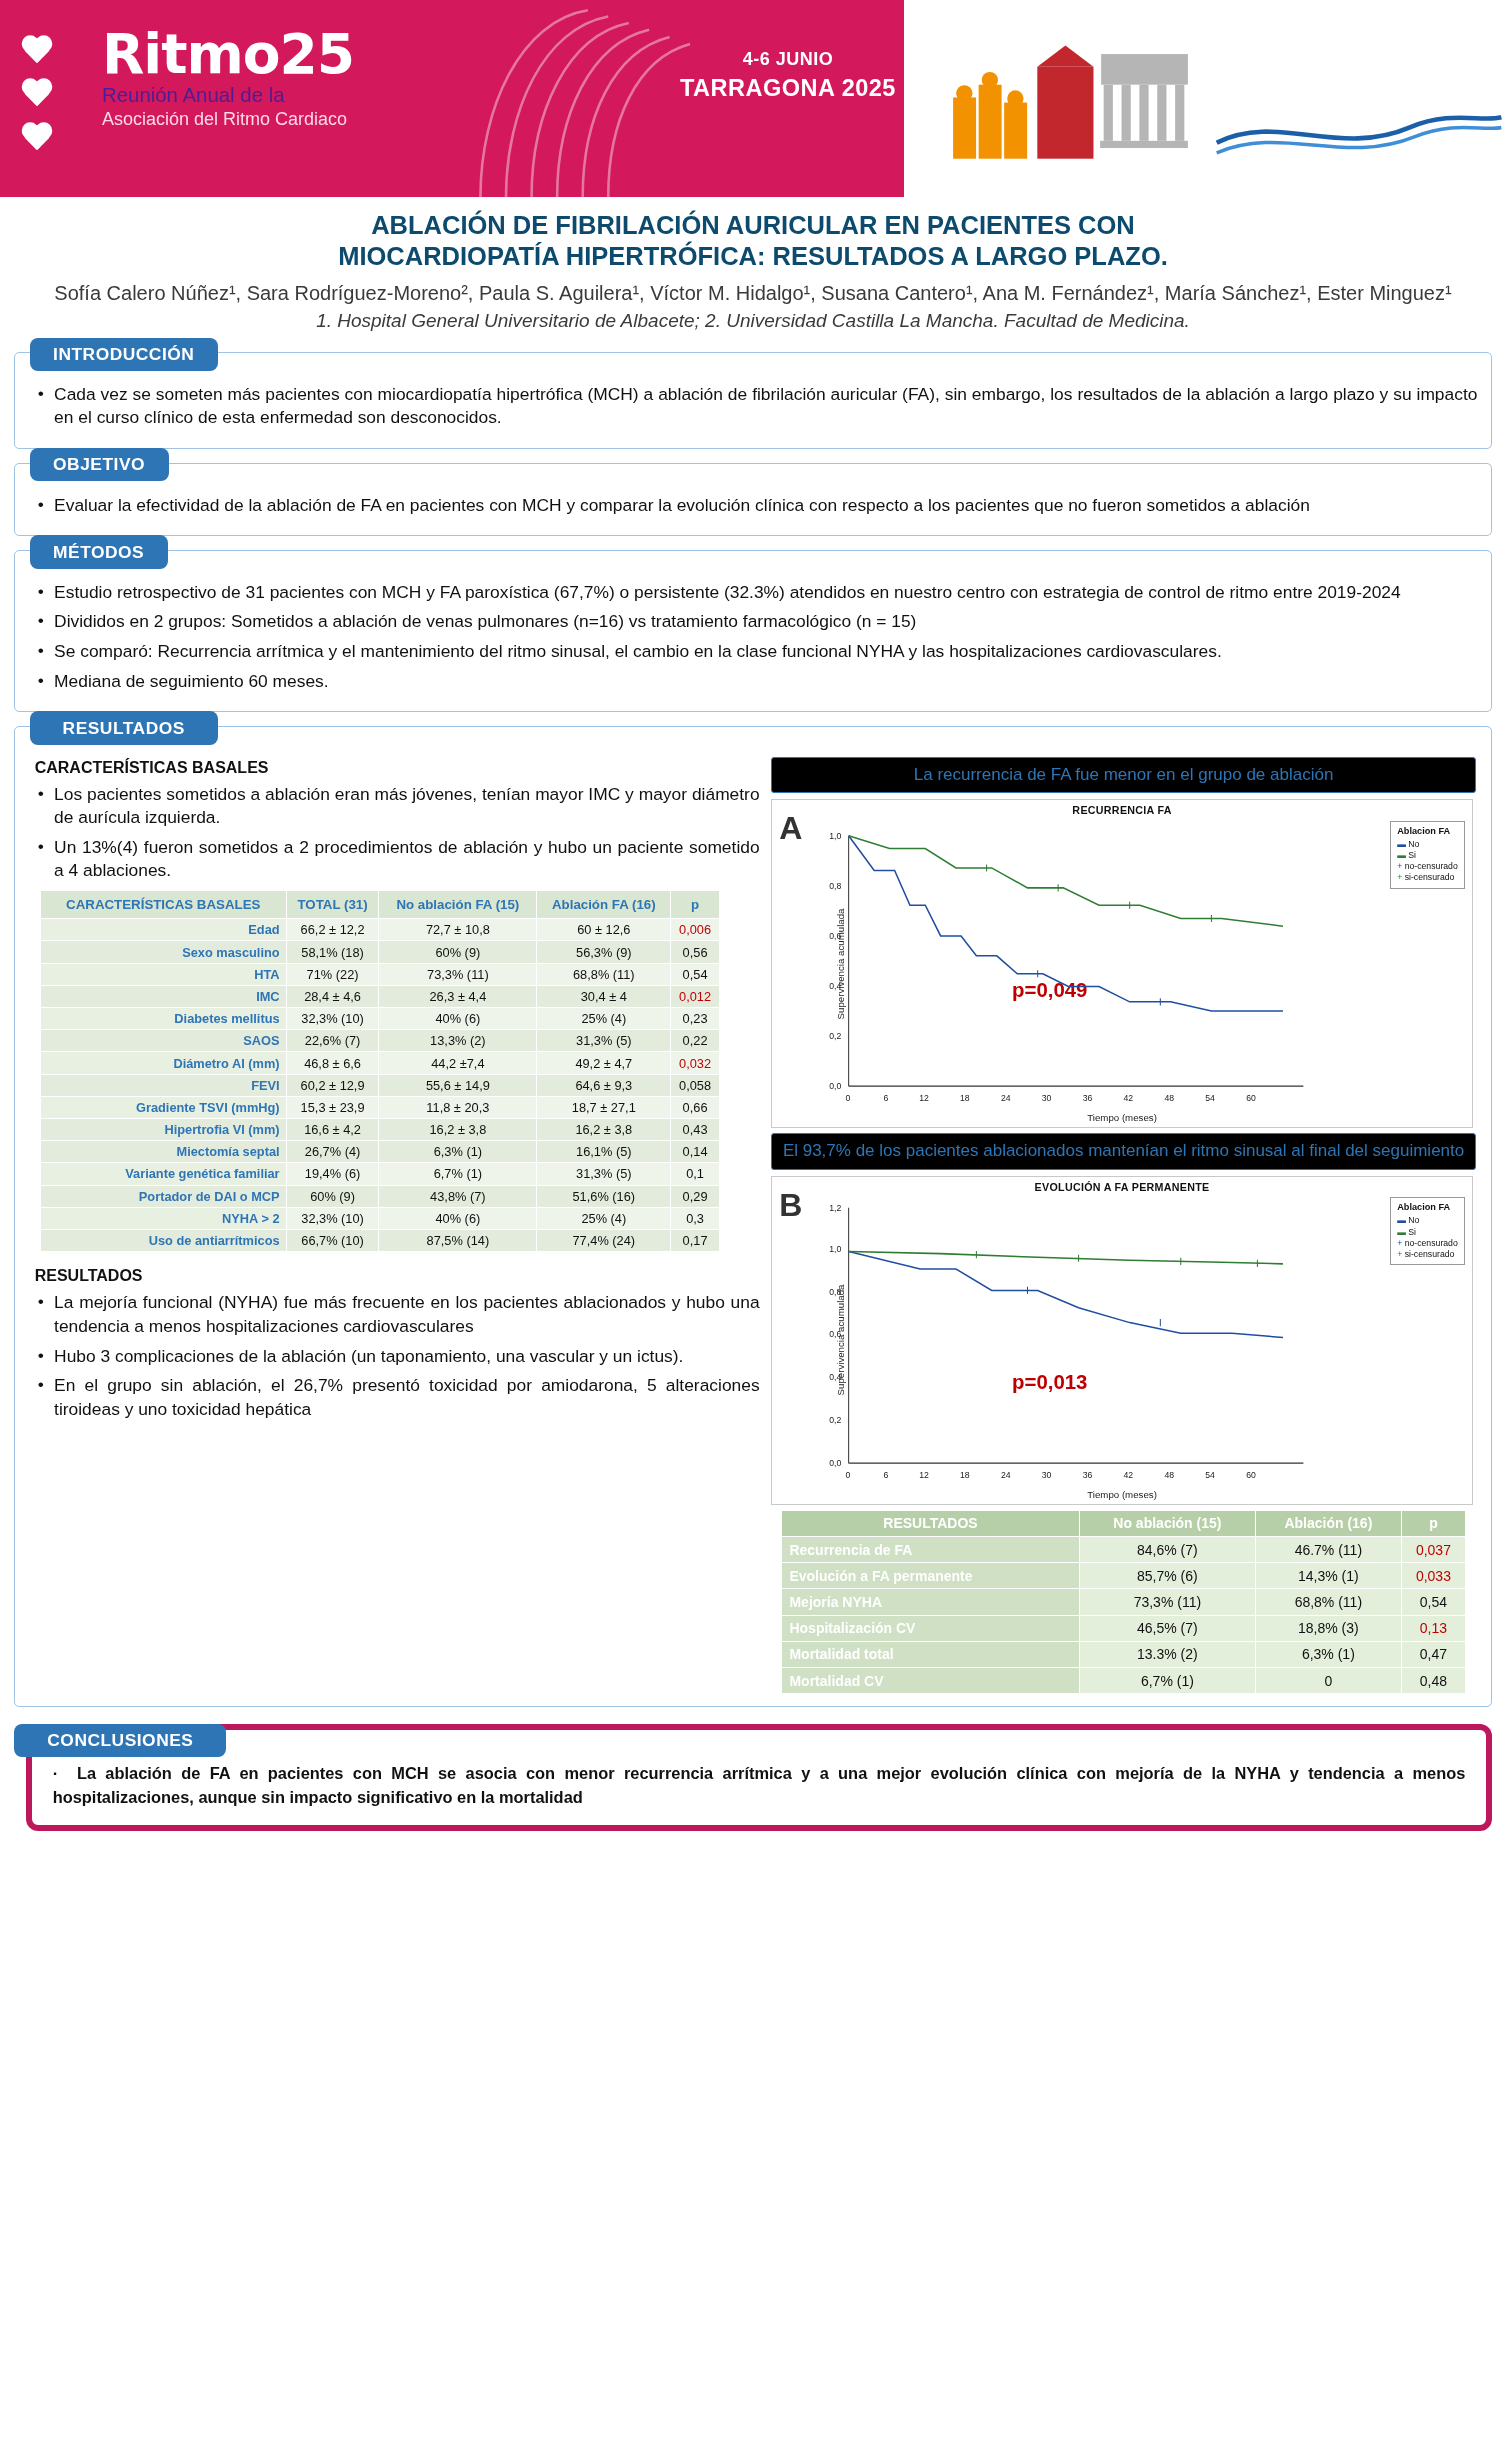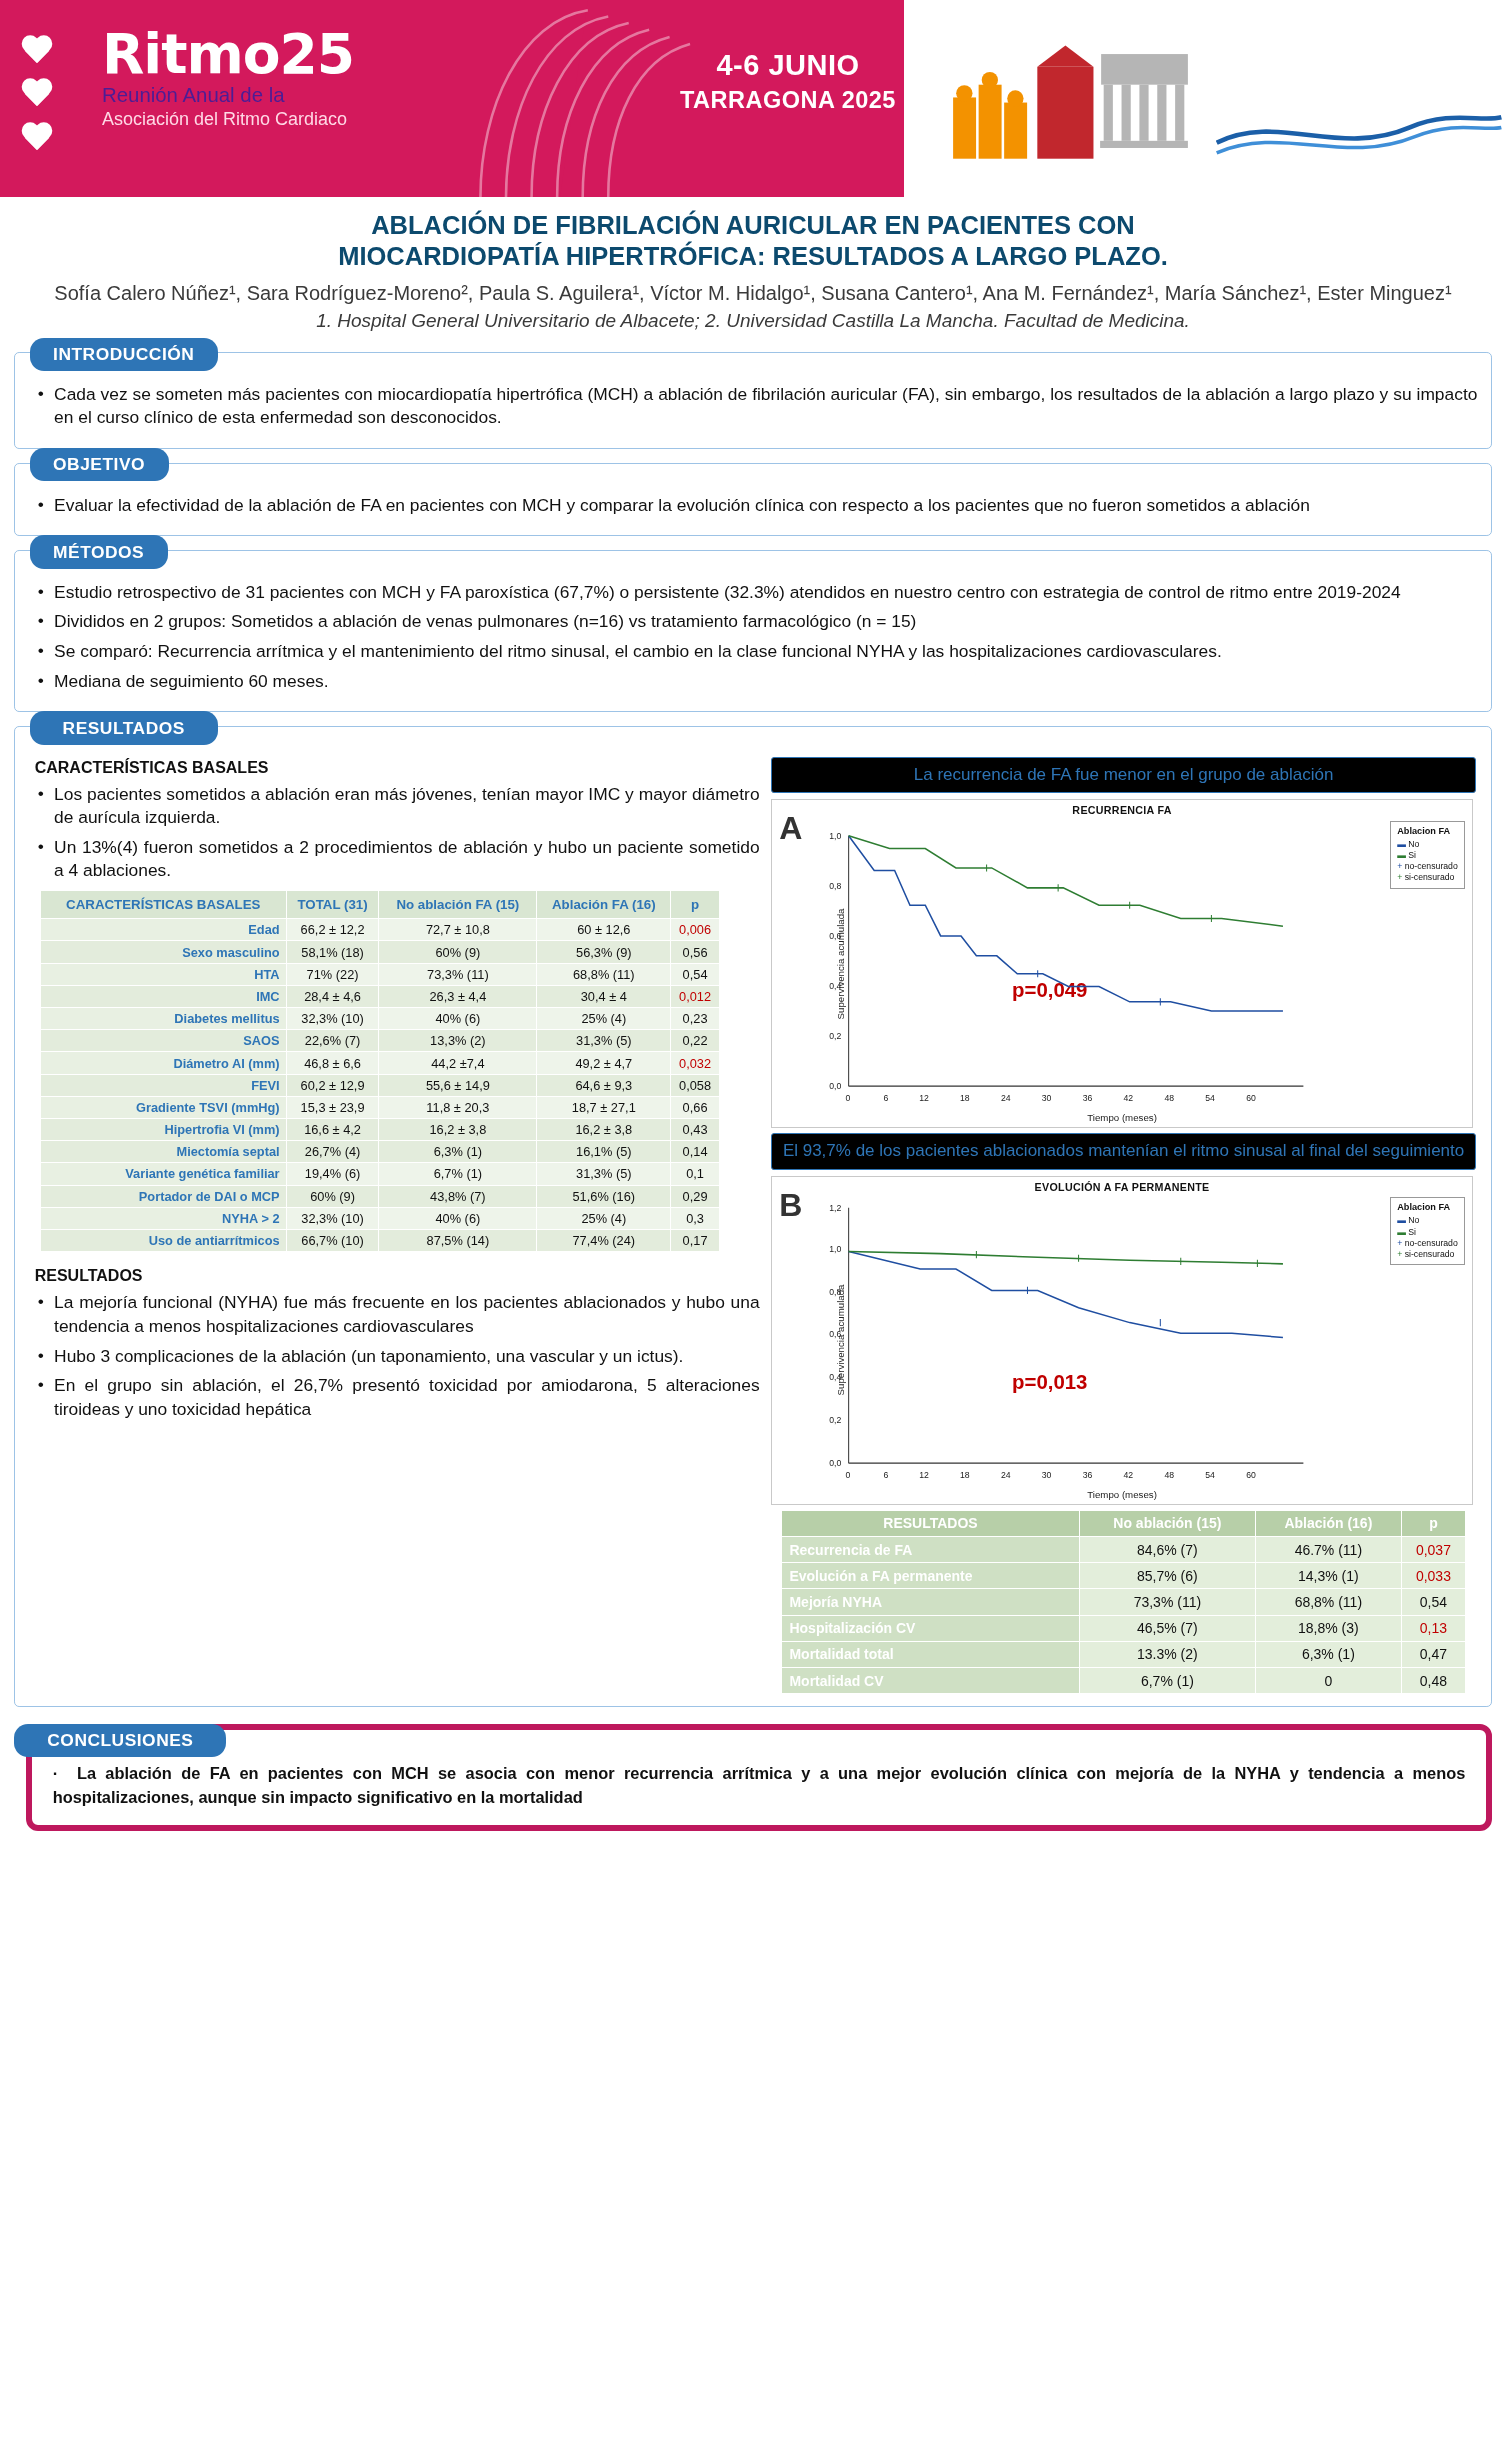--- a/index.html
+++ b/index.html
@@ -16,34 +16,34 @@
   .logo-ritmo{position:absolute;left:102px;top:28px;color:#fff;}
   .logo-ritmo .big{font-family:"DejaVu Sans",sans-serif;font-weight:bold;font-size:55px;line-height:53px;letter-spacing:-1px;}
   .logo-ritmo .sub1{font-size:20.4px;line-height:23.5px;margin-top:3.1px;color:#4c1d95;}
   .logo-ritmo .sub2{font-size:18px;line-height:23.5px;color:#ffd9e6;}
   .hearts{position:absolute;left:20.4px;top:36px;width:61px;}
   .heart{width:33px;height:30px;margin-bottom:13.3px;position:relative;}
   .heart:before,.heart:after{content:"";position:absolute;top:0;width:17px;height:26.6px;background:#fff;border-radius:17px 17px 0 0;}
   .heart:before{left:16.4px;transform:rotate(-45deg);transform-origin:0 100%;}
   .heart:after{left:0;transform:rotate(45deg);transform-origin:100% 100%;}
   .date-box{position:absolute;left:680px;top:49px;text-align:center;color:#fff;font-weight:bold;}
-  .date-box .d1{font-size:29px;letter-spacing:0.5px;}
+  .date-box .d1{font-size:18px;letter-spacing:0.5px;}
   .date-box .d2{font-size:23.5px;letter-spacing:0.5px;margin-top:5.1px;}
   .city-art{position:absolute;left:948px;top:36px;}
   .river{position:absolute;left:1216px;top:102px;width:286px;height:61px;}
 
   
   .titleblock{padding:13.3px 20.4px 5.1px 20.4px;text-align:center;}
   .ptitle{color:#0c4a6e;font-size:25.5px;font-weight:bold;line-height:31px;}
   .authors{color:#3a3a3a;font-size:20px;line-height:25.5px;margin-top:9.2px;}
   .affil{color:#3a3a3a;font-size:19px;font-style:italic;line-height:24.5px;margin-top:2px;}
 
   
   .section{position:relative;margin:13.3px 14.3px 0 14.3px;border:1px solid #9dc3e6;border-radius:5.1px;padding:30px 13.3px 12.3px 13.3px;}
-  .sec-head{position:absolute;left:14.3px;top:-15.3px;background:#2e75b6;color:#fff;font-size:17.4px;font-weight:bold;letter-spacing:0.5px;padding:6.1px 23.5px;border-radius:14px;}
+  .sec-head{position:absolute;left:14.3px;top:-15.3px;background:#2e75b6;color:#fff;font-size:17.4px;font-weight:bold;letter-spacing:0.5px;padding:6.1px 23.5px;border-radius:8px;}
   .sec-head.wide{padding:6.1px 33px;}
   ul.bul{margin:0;padding:0 0 0 25.5px;list-style:none;}
   ul.bul li{position:relative;font-size:17.4px;line-height:23.5px;margin-bottom:6.1px;text-align:justify;}
   ul.bul li:before{content:"•";position:absolute;left:-16.4px;top:-1px;font-size:17.4px;}
 
   
   .results-wrap{position:relative;}
   .res-left{width:731px;display:inline-block;vertical-align:top;}
   .res-right{width:705px;display:inline-block;vertical-align:top;margin-left:9.2px;}
   .subhead{font-size:16px;font-weight:bold;margin:2px 0 6.1px 6.1px;}

